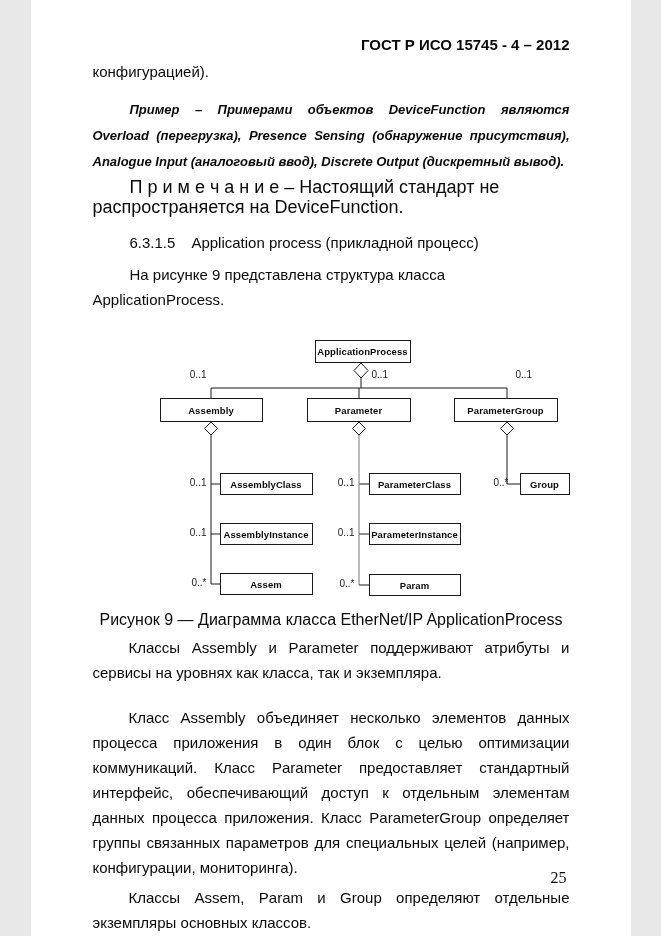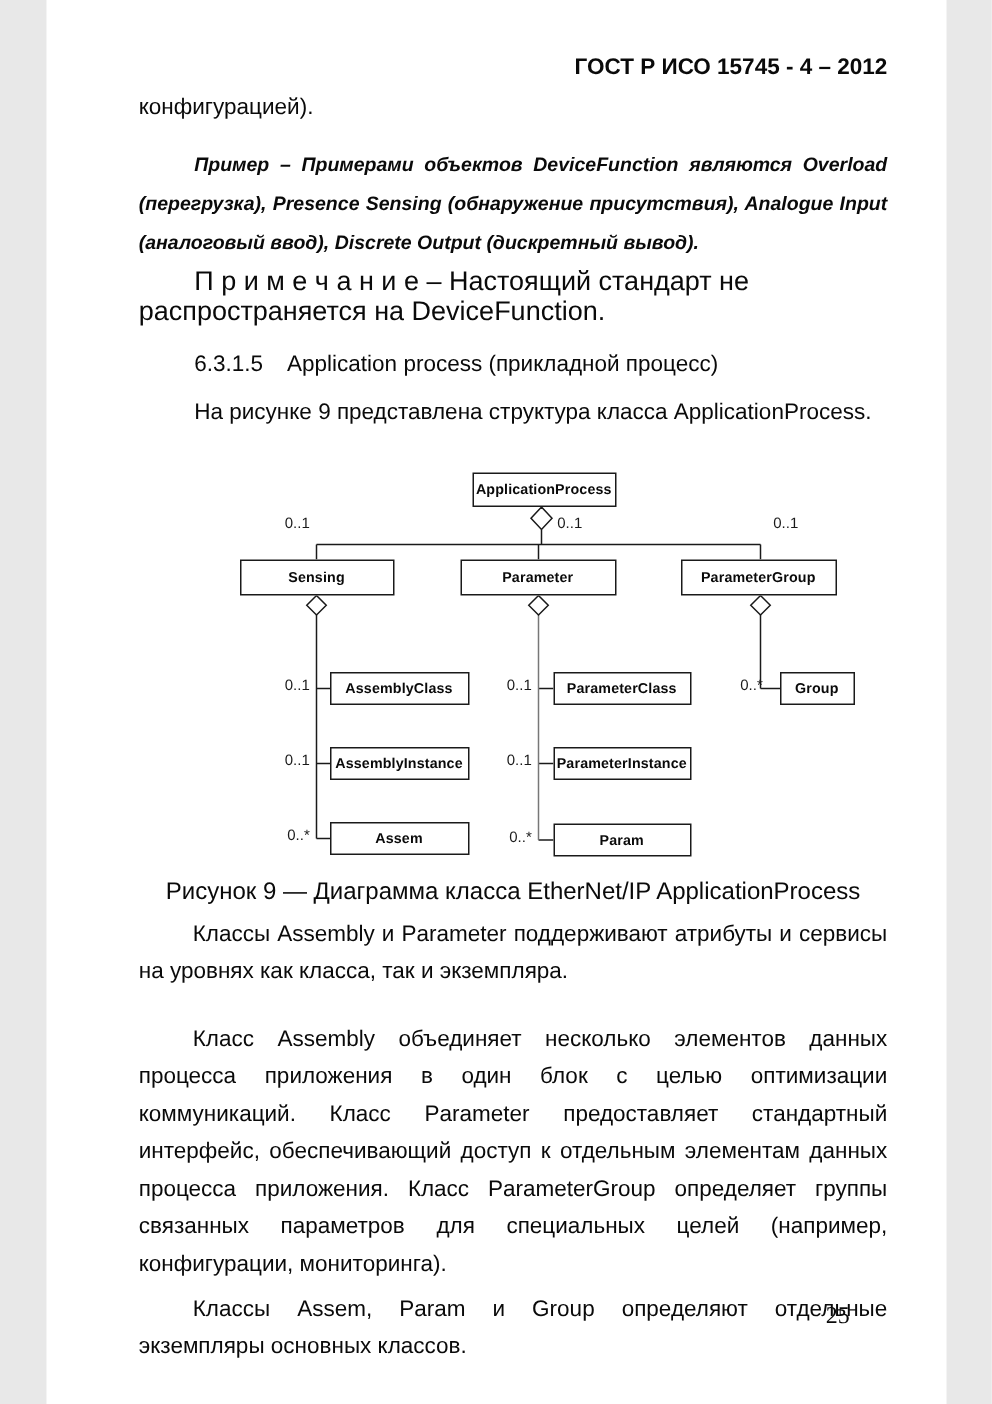--- a/index.html
+++ b/index.html
@@ -2,21 +2,21 @@
 <html><head>
 <meta charset="utf-8">
 <style>
   html,body { margin:0; padding:0; background:#e8e8e8; }
   .page {
     position:relative;
     width:600px; height:936px;
     margin:0 auto;
     background:#ffffff;
     box-sizing:border-box;
-    padding:36px 39px 0 62px;
+    padding:36px 61px 0 62px;
     font-family:"Liberation Sans", sans-serif;
     color:#0a0a0a;
     font-size:15px;
     line-height:25px;
     overflow:hidden;
   }
   .doc-header {
     font-weight:bold;
     text-align:right;
     font-size:15px;
@@ -141,21 +141,21 @@
       </g>
       <g stroke="#1a1a1a" stroke-width="1" fill="#ffffff">
         <polygon points="330,25 337,32.5 330,40 323,32.5"></polygon>
         <polygon points="180,84 186.5,90.5 180,97 173.5,90.5"></polygon>
         <polygon points="328,84 334.5,90.5 328,97 321.5,90.5"></polygon>
         <polygon points="476,84 482.5,90.5 476,97 469.5,90.5"></polygon>
       </g>
     </svg>
 
     <div class="dbox" style="left:284px;top:2px;width:96px;height:23px">ApplicationProcess</div>
-    <div class="dbox" style="left:129px;top:60px;width:103px;height:24px">Sensing</div>
+    <div class="dbox" style="left:129px;top:60px;width:103px;height:24px">Assembly</div>
     <div class="dbox" style="left:276px;top:60px;width:104px;height:24px">Parameter</div>
     <div class="dbox" style="left:423px;top:60px;width:104px;height:24px">ParameterGroup</div>
     <div class="dbox" style="left:189px;top:135px;width:93px;height:22px">AssemblyClass</div>
     <div class="dbox" style="left:189px;top:185px;width:93px;height:22px">AssemblyInstance</div>
     <div class="dbox" style="left:189px;top:235px;width:93px;height:22px">Assem</div>
     <div class="dbox" style="left:338px;top:135px;width:92px;height:22px">ParameterClass</div>
     <div class="dbox" style="left:338px;top:185px;width:92px;height:22px">ParameterInstance</div>
     <div class="dbox" style="left:338px;top:236px;width:92px;height:22px">Param</div>
     <div class="dbox" style="left:489px;top:135px;width:50px;height:22px">Group</div>
 

